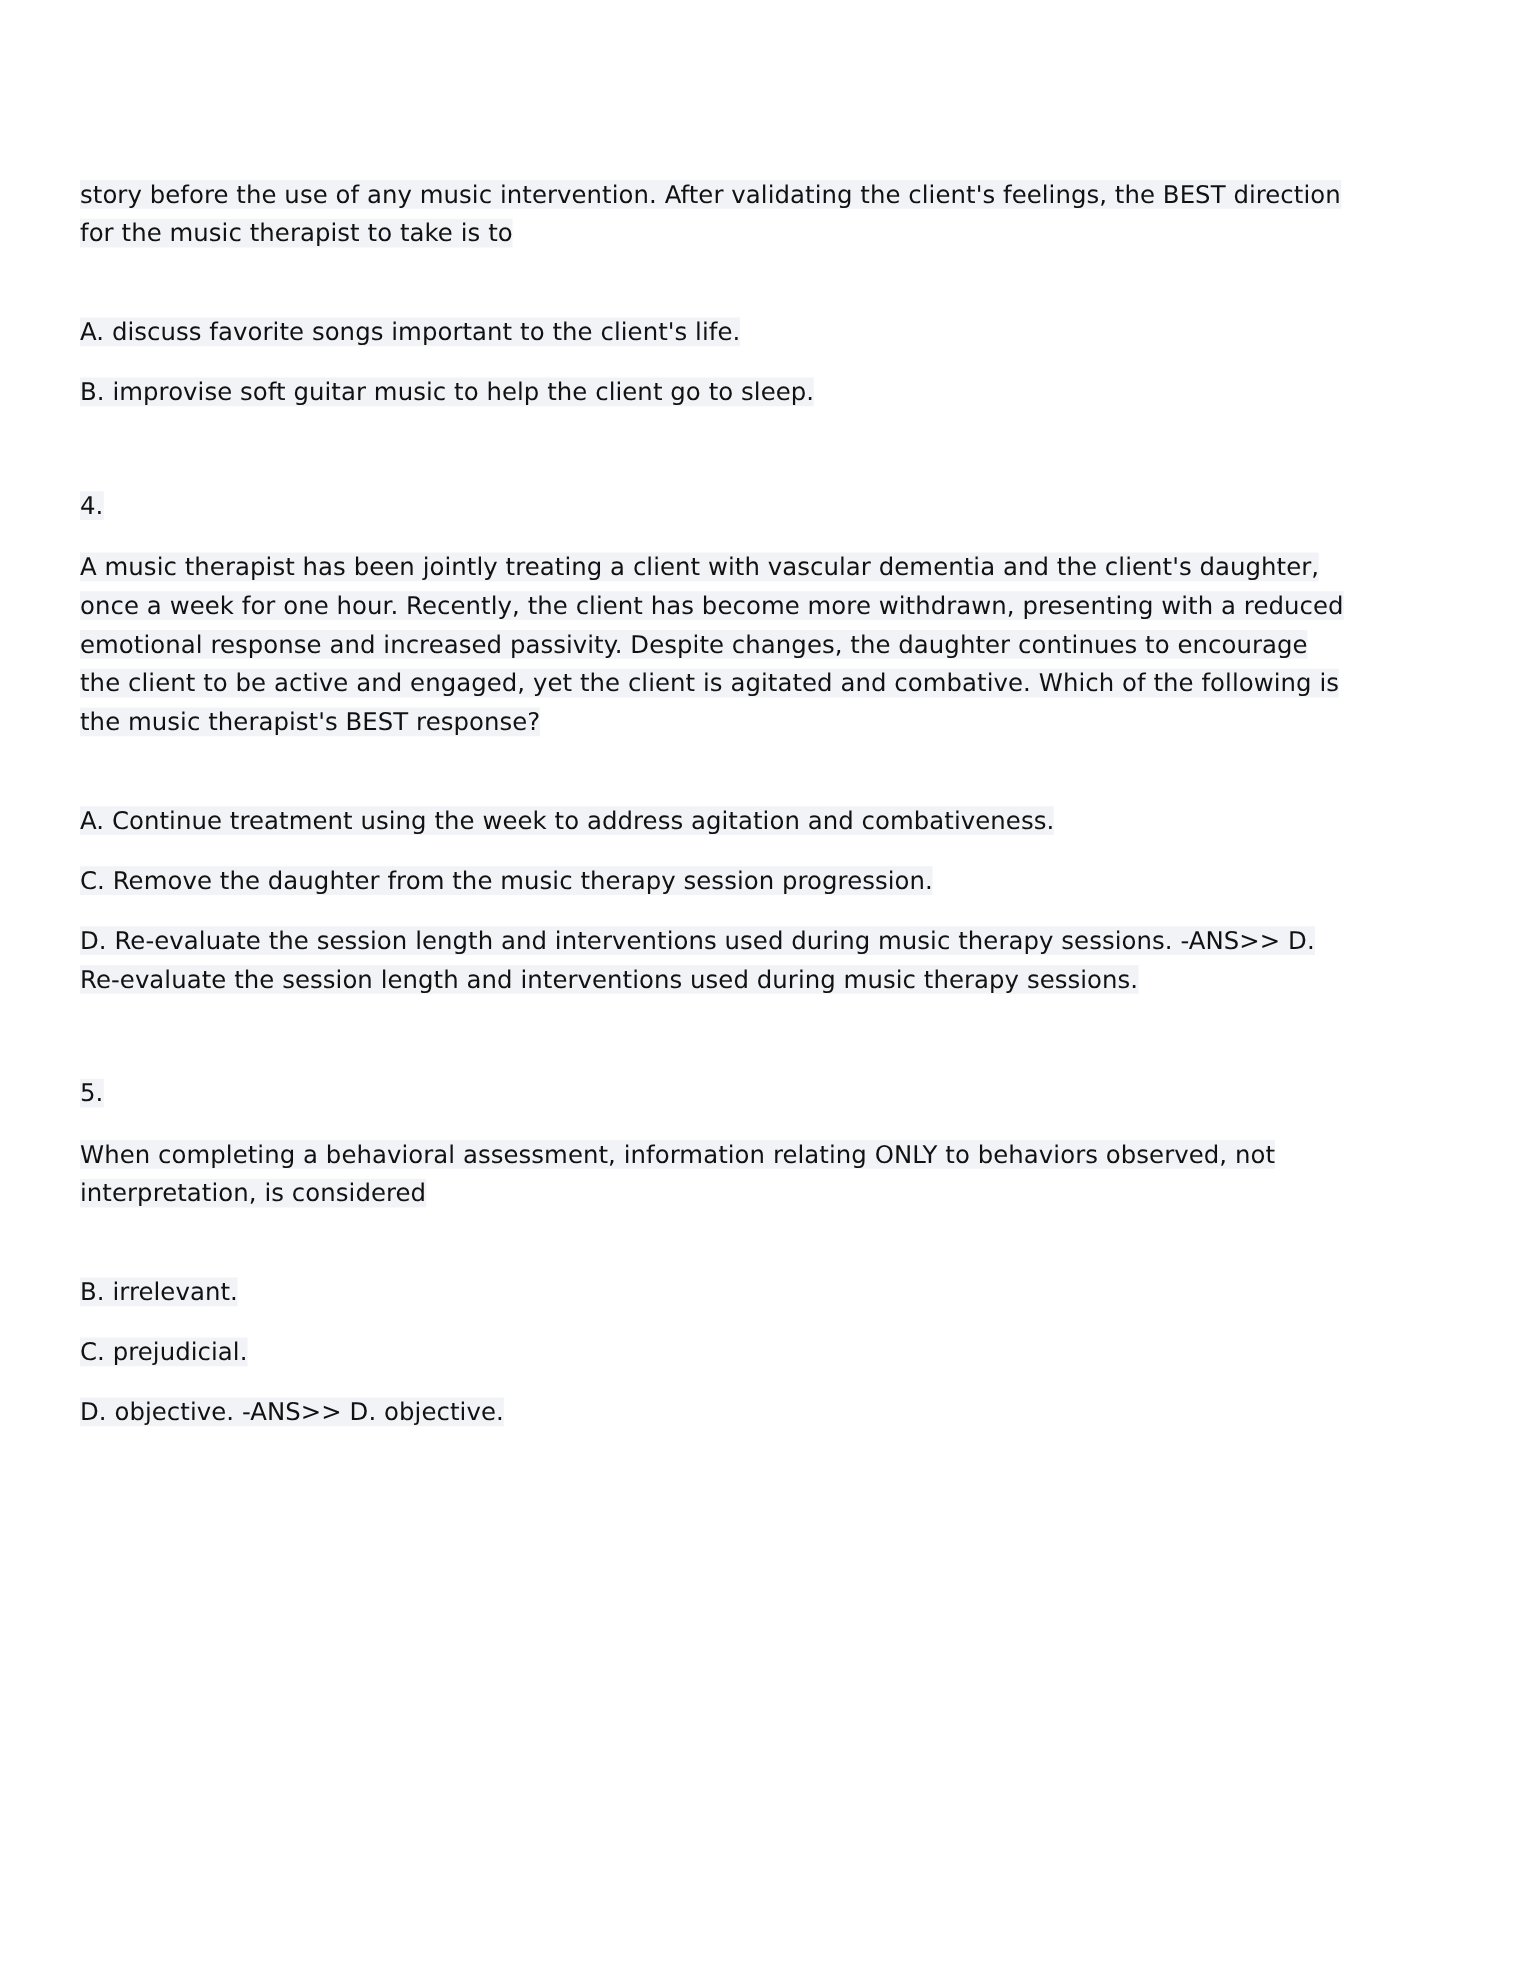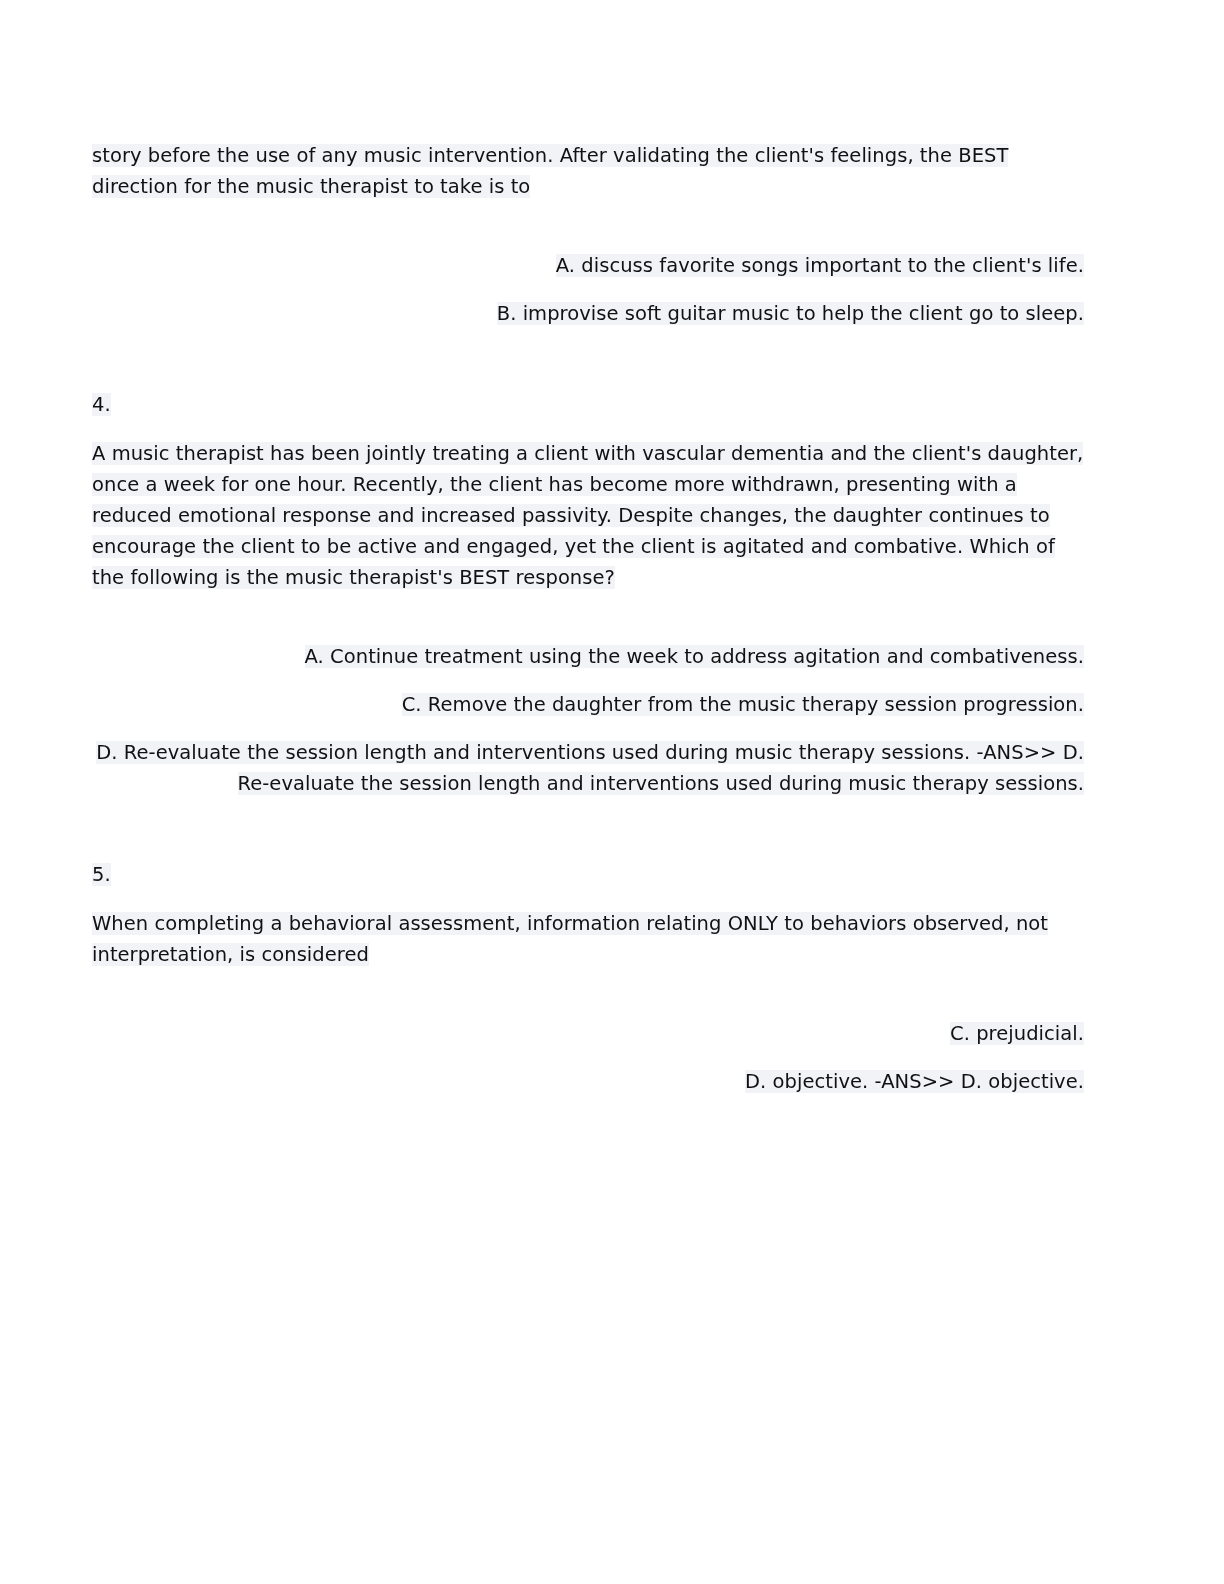--- a/index.html
+++ b/index.html
@@ -13,42 +13,41 @@
     font-family: "DejaVu Sans", sans-serif;
     color: #000000;
     overflow: hidden;
   }
   .page {
     position: relative;
     width: 1224px;
     height: 1584px;
     background: #ffffff;
     box-sizing: border-box;
-    padding: 140px 140px 60px 92px;
+    padding: 140px 140px 60px 64px;
   }
   .block {
     font-size: 19.5px;
     line-height: 31px;
     color: #111111;
     letter-spacing: 0.05px;
   }
   .hl {
     background: #f1f3f7;
     box-decoration-break: clone;
     -webkit-box-decoration-break: clone;
   }
   .para {
     margin: 0;
   }
   .gap-sm { height: 18px; }
   .gap-lg { height: 48px; }
   .gap-xl { height: 60px; }
   .opt {
     margin: 0;
-    text-align: right;
   }
   .opt + .opt {
     margin-top: 17px;
   }
   .qnum {
     margin: 0;
   }
   .stem {
     margin: 0;
   }
@@ -87,17 +86,18 @@
 
   <div class="block">
     <p class="qnum"><span class="hl">5.</span></p>
 
     <div class="gap-sm"></div>
 
     <p class="para stem"><span class="hl">When completing a behavioral assessment, information relating ONLY to behaviors observed, not interpretation, is considered</span></p>
 
     <div class="gap-lg"></div>
 
+    <p class="opt"><span class="hl">B. irrelevant.</span></p>
     <p class="opt"><span class="hl">C. prejudicial.</span></p>
     <p class="opt"><span class="hl">D. objective. -ANS&gt;&gt;  D. objective.</span></p>
   </div>
 
 </div>
 
 </body></html>

